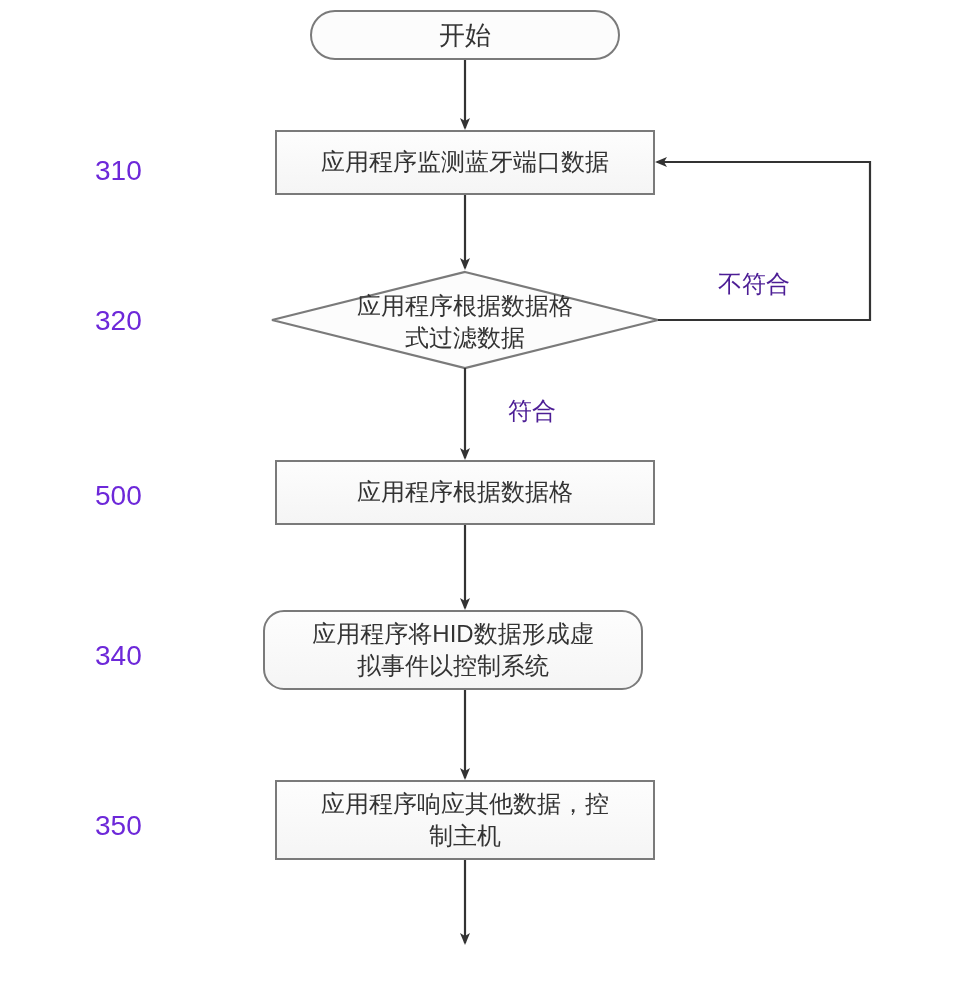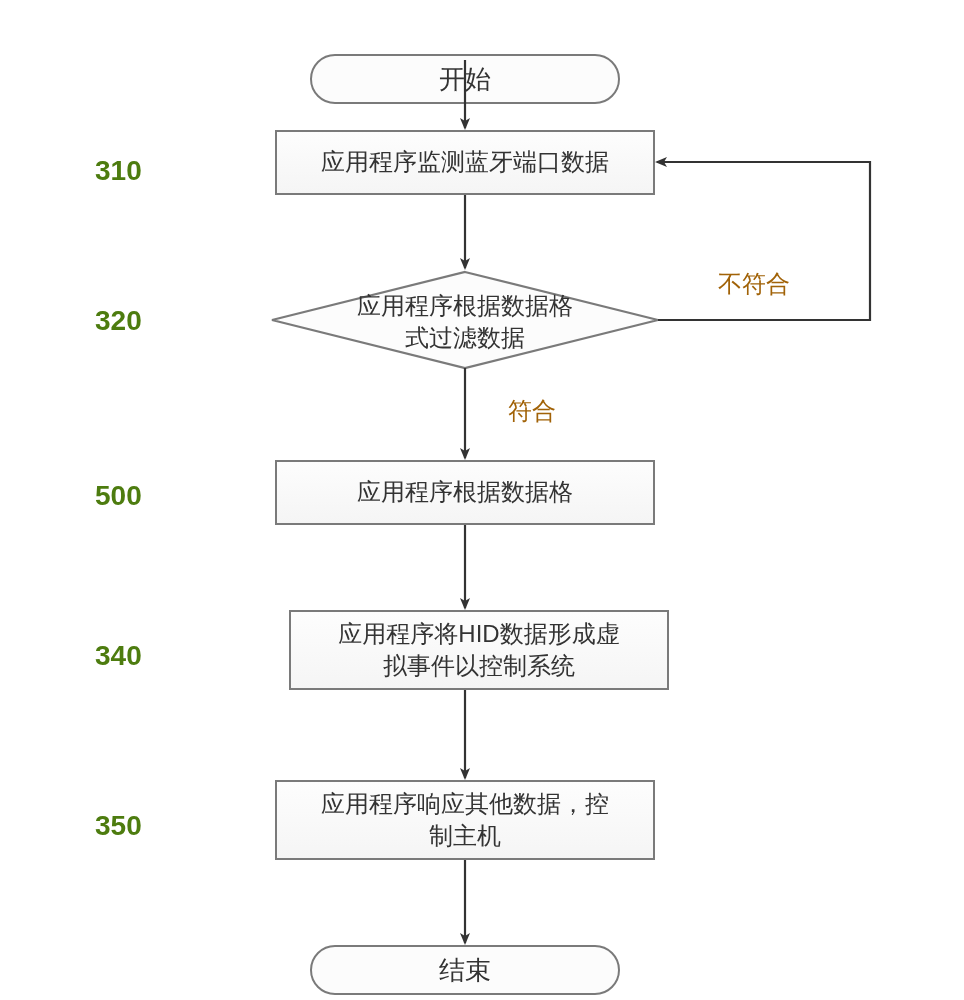--- a/index.html
+++ b/index.html
@@ -11,22 +11,21 @@
     color: #333;
   }
   .canvas {
     position: relative;
     width: 964px;
     height: 1000px;
   }
   .step-label {
     position: absolute;
     font-size: 28px;
-    color: #4d7c0f;
-    font-weight: bold;
+    color: #6d28d9;
   }
   .terminator {
     position: absolute;
     border: 2px solid #7a7a7a;
     border-radius: 40px;
     background: #fcfcfc;
     text-align: center;
     font-size: 26px;
     display: flex;
     align-items: center;
@@ -51,41 +50,41 @@
     position: absolute;
     text-align: center;
     font-size: 24px;
     line-height: 1.35;
     width: 300px;
     white-space: nowrap;
   }
   .edge-label {
     position: absolute;
     font-size: 24px;
-    color: #a16207;
+    color: #4c1d95;
   }
   svg.overlay {
     position: absolute;
     left: 0; top: 0;
     width: 964px; height: 1000px;
     pointer-events: none;
   }
 </style>
 </head>
 <body>
 
 <div class="canvas">
 
   <div class="step-label" style="left:95px; top:155px;">310</div>
   <div class="step-label" style="left:95px; top:305px;">320</div>
   <div class="step-label" style="left:95px; top:480px;">500</div>
   <div class="step-label" style="left:95px; top:640px;text-align:right;">340</div>
   <div class="step-label" style="left:95px; top:810px;">350</div>
 
-  <div class="terminator" style="left:310px; top:10px; width:310px; height:50px;margin-top:44px;">
+  <div class="terminator" style="left:310px; top:10px; width:310px; height:50px;">
     <span>开始</span>
   </div>
 
   <div class="process" style="left:275px; top:130px; width:380px; height:65px;">
     <span>应用程序监测蓝牙端口数据</span>
   </div>
 
   <div class="diamond-wrap" style="left:270px; top:270px; width:390px; height:100px;">
     <svg width="390" height="100" viewBox="0 0 390 100">
       <polygon points="195,2 388,50 195,98 2,50" fill="#fcfcfc" stroke="#7a7a7a" stroke-width="2.2"></polygon>
@@ -93,37 +92,34 @@
   </div>
   <div class="diamond-text" style="left:315px; top:290px;">
     <span>应用程序根据数据格</span><br>
     <span>式过滤数据</span>
   </div>
 
   <div class="process" style="left:275px; top:460px; width:380px; height:65px;">
     <span>应用程序根据数据格</span>
   </div>
 
-  <div class="process" style="left:289px; top:610px; width:380px; height:80px;">
+  <div class="process" style="left:263px; top:610px; width:380px; height:80px;border-radius:21px;">
     <div>
       <span>应用程序将HID数据形成虚</span><br>
       <span>拟事件以控制系统</span>
     </div>
   </div>
 
   <div class="process" style="left:275px; top:780px; width:380px; height:80px;">
     <div>
       <span>应用程序响应其他数据，控</span><br>
       <span>制主机</span>
     </div>
   </div>
 
-  <div class="terminator" style="left:310px; top:945px; width:310px; height:50px;">
-    <span>结束</span>
-  </div>
 
   <div class="edge-label" style="left:508px; top:395px;">符合</div>
   <div class="edge-label" style="left:718px; top:268px;">不符合</div>
 
   <svg class="overlay">
     <defs>
       <marker id="arrowhead" markerWidth="12" markerHeight="12" refX="10" refY="5" orient="auto" markerUnits="userSpaceOnUse">
         <path d="M 0 0 L 12 5 L 0 10 L 3 5 Z" fill="#333"></path>
       </marker>
     </defs>

